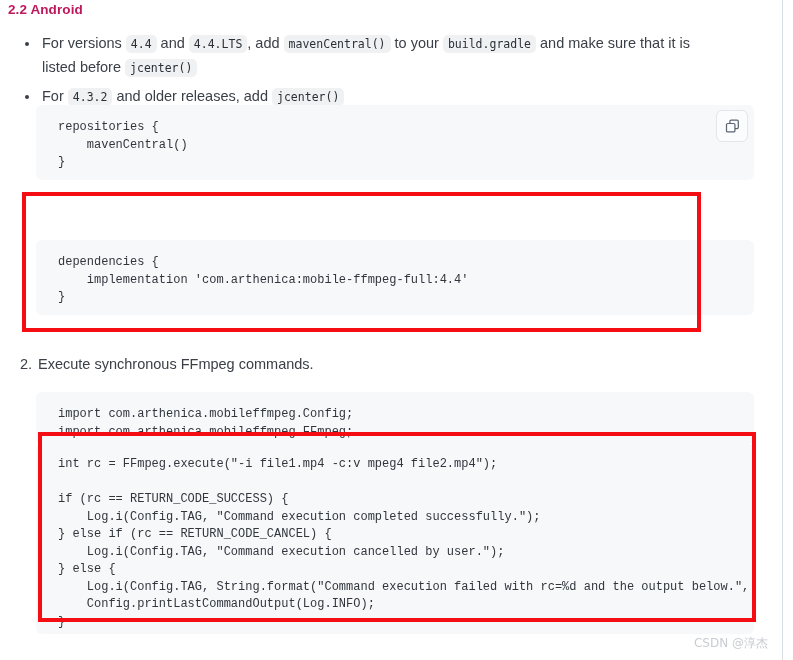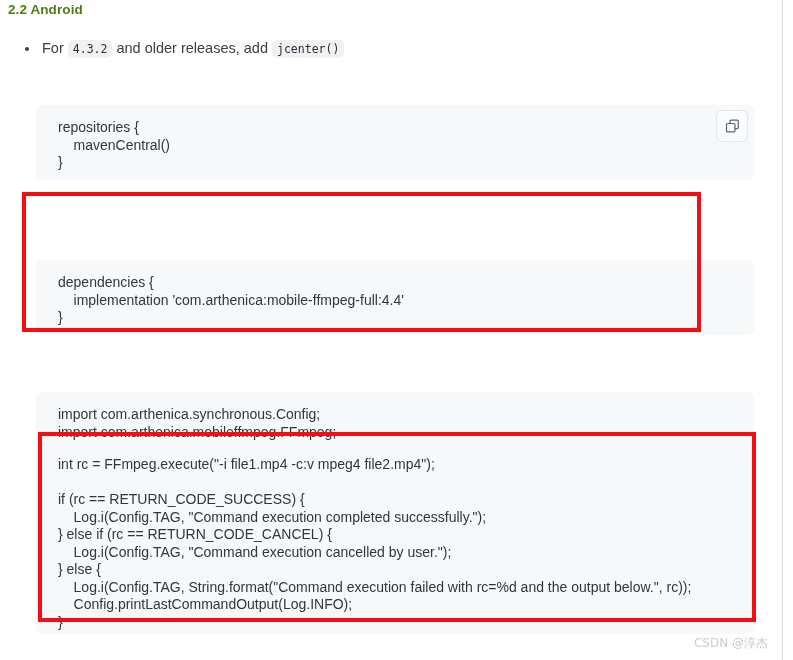--- a/index.html
+++ b/index.html
@@ -26,21 +26,21 @@
     border-right: 1px solid #d8dde3;
     box-sizing: border-box;
   }
 
   .section-title {
     position: absolute;
     left: 8px;
     top: 2px;
     font-size: 13.5px;
     font-weight: bold;
-    color: #4d7c0f;
+    color: #be185d;
     letter-spacing: 0.1px;
   }
 
   
   .bullet-list {
     position: absolute;
     left: 16px;
     top: 32px;
     width: 710px;
     margin: 0;
@@ -92,22 +92,22 @@
   .codeblock {
     position: absolute;
     background: #f7f8fa;
     border-radius: 6px;
     box-sizing: border-box;
     overflow: hidden;
   }
   .codeblock pre {
     margin: 0;
     padding: 14px 20px 14px 22px;
-    font-family: Liberation Sans, sans-serif;
-    font-size: 14px;
+    font-family: Liberation Mono, monospace;
+    font-size: 12px;
     line-height: 17.5px;
     color: #31363d;
     white-space: pre;
   }
 
   .copy-btn {
     position: absolute;
     right: 12px;
     top: 8px;
     width: 30px;
@@ -143,49 +143,55 @@
   }
 </style>
 </head>
 <body>
 
 <div class="page">
 
   <div class="section-title">2.2 Android</div>
 
   <ul class="bullet-list">
+    <li>
+      <span>For versions <code class="chip">4.4</code> and <code class="chip">4.4.LTS</code>, add <code class="chip">mavenCentral()</code> to your <code class="chip">build.gradle</code> and make sure that it is listed before <code class="chip">jcenter()</code></span>
+    </li>
     <li style="margin-top:5px;">
       <span>For <code class="chip">4.3.2</code> and older releases, add <code class="chip">jcenter()</code></span>
     </li>
   </ul>
 
   <div class="codeblock" style="left:36px; top:105px; width:718px; height:75px;">
     <pre>repositories {
     mavenCentral()
 }</pre>
   </div>
   <div class="copy-btn" style="left:716px; top:110px;">
     <svg width="15" height="15" viewBox="0 0 16 16">
       <rect x="5.2" y="1.2" width="9" height="9" rx="1.4" fill="none" stroke="#5a6472" stroke-width="1.3"></rect>
       <rect x="1.6" y="4.8" width="9" height="9" rx="1.4" fill="#fbfcfd" stroke="#5a6472" stroke-width="1.3"></rect>
     </svg>
   </div>
 
 
-  <div class="codeblock" style="left:36px; top:260px; width:718px; height:75px;">
+  <div class="codeblock" style="left:36px; top:240px; width:718px; height:75px;">
     <pre>dependencies {
     implementation 'com.arthenica:mobile-ffmpeg-full:4.4'
 }</pre>
   </div>
 
   <div class="redbox" style="left:22px; top:192px; width:679px; height:140px;"></div>
 
+  <div class="ordered-item" style="left:20px; top:353px; width:680px;">
+    <span class="ord-num">2.</span><span>Execute synchronous FFmpeg commands.</span>
+  </div>
 
   <div class="codeblock" style="left:36px; top:392px; width:718px; height:52px;">
-    <pre>import com.arthenica.synchronous.Config;
+    <pre>import com.arthenica.mobileffmpeg.Config;
 import com.arthenica.mobileffmpeg.FFmpeg;</pre>
   </div>
 
   <div class="codeblock" style="left:36px; top:444px; width:718px; height:190px;">
     <pre style="padding-top:12px;">int rc = FFmpeg.execute("-i file1.mp4 -c:v mpeg4 file2.mp4");
 
 if (rc == RETURN_CODE_SUCCESS) {
     Log.i(Config.TAG, "Command execution completed successfully.");
 } else if (rc == RETURN_CODE_CANCEL) {
     Log.i(Config.TAG, "Command execution cancelled by user.");

